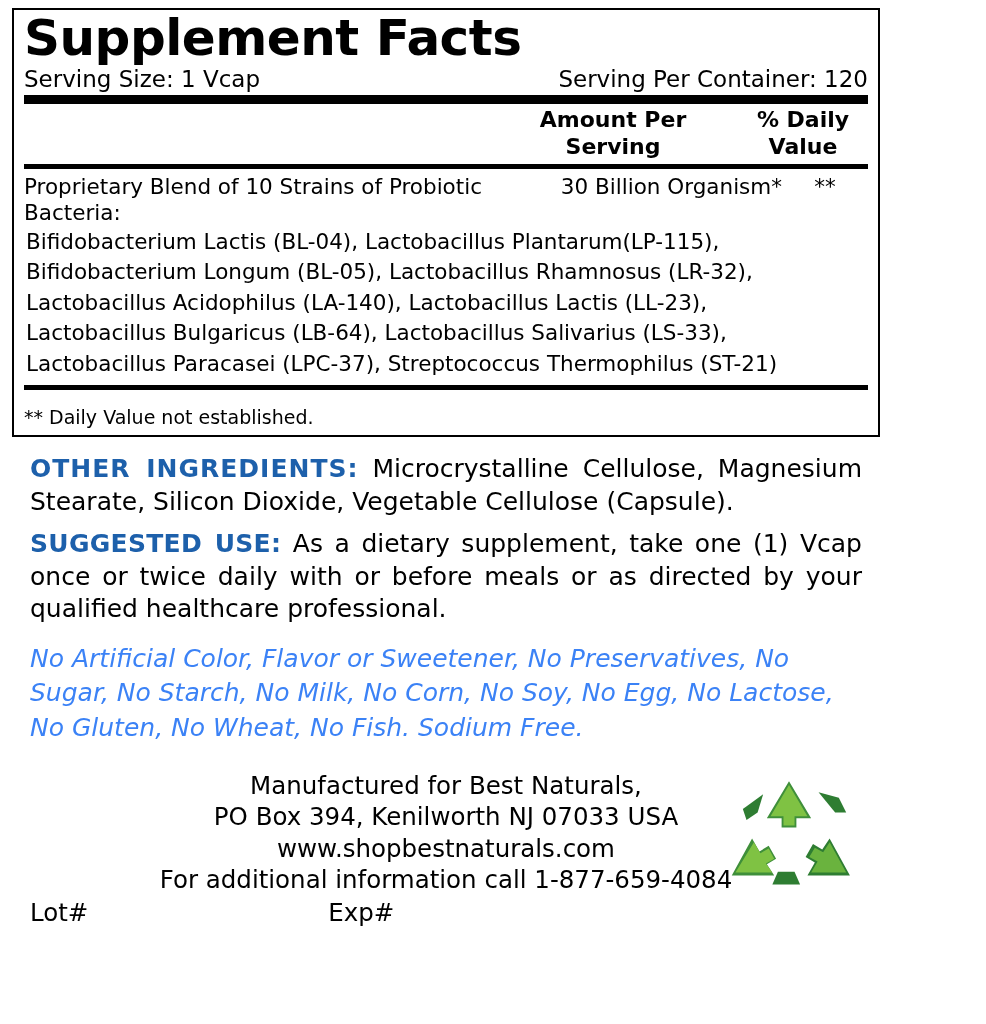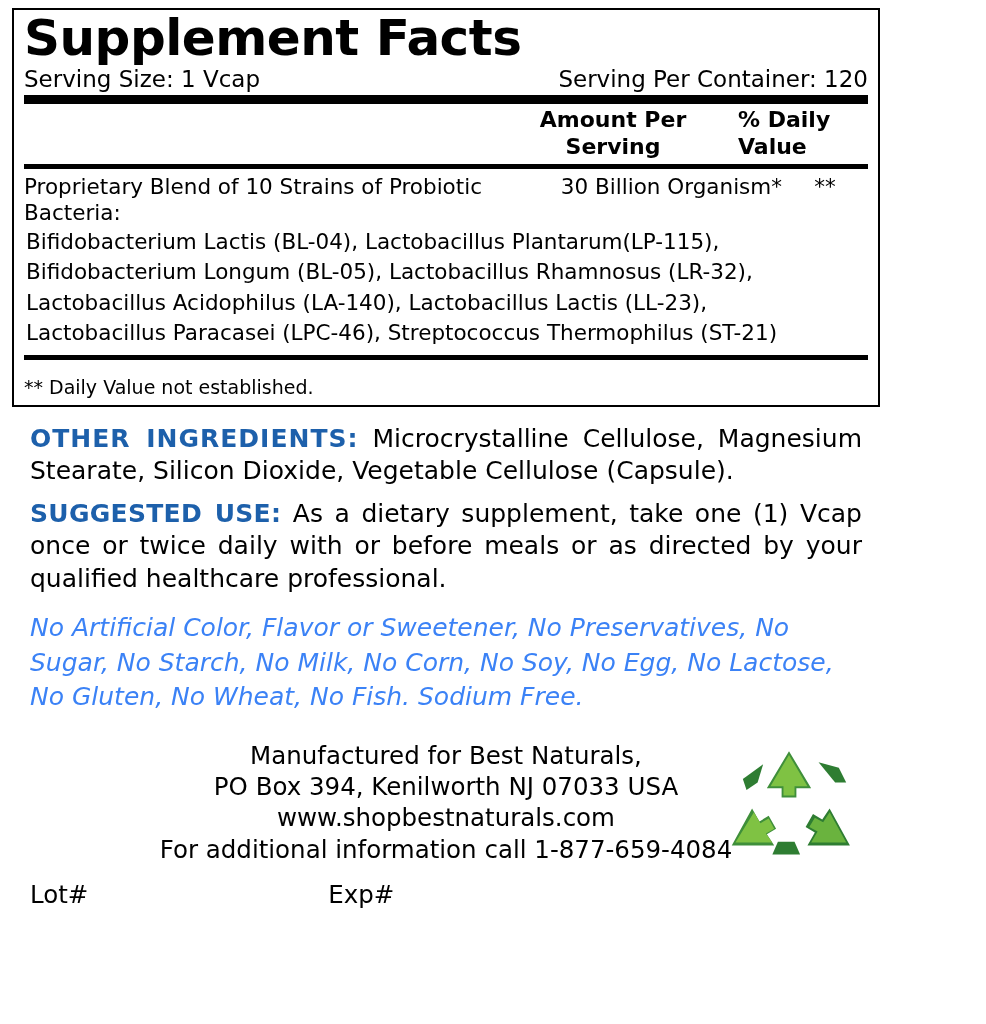--- a/index.html
+++ b/index.html
@@ -61,21 +61,21 @@
     padding: 3px 0 4px 0;
     text-align: right;
     gap: 20px;
   }
   .col-head .amt {
     width: 210px;
     text-align: center;
   }
   .col-head .dv {
     width: 130px;
-    text-align: left;
+    text-align: center;
   }
   .blend-row {
     display: flex;
     align-items: flex-start;
     font-size: 21.5px;
     line-height: 1.22;
     padding-top: 5px;
   }
   .blend-name {
     flex: 1 1 auto;
@@ -133,21 +133,20 @@
     text-align: center;
     font-size: 24.5px;
     line-height: 1.28;
   }
   .footer div { white-space: nowrap; }
   .lot-row {
     display: flex;
     font-size: 24.5px;
     padding: 2px 0 0 18px;
     gap: 240px;
-    margin-top: 12px;
   }
   .recycle {
     position: absolute;
     right: 16px;
     top: 2px;
     width: 150px;
     height: 120px;
   }
 </style>
 </head>
@@ -185,21 +184,22 @@
         <div>Bacteria:</div>
       </div>
       <div class="blend-amt">30 Billion Organism*</div>
       <div class="blend-dv">**</div>
     </div>
 
     <div class="strains">
       <div>Bifidobacterium Lactis (BL-04), Lactobacillus Plantarum(LP-115),</div>
       <div>Bifidobacterium Longum (BL-05), Lactobacillus Rhamnosus (LR-32),</div>
       <div>Lactobacillus Acidophilus (LA-140), Lactobacillus Lactis (LL-23),</div>
-      <div>Lactobacillus Paracasei (LPC-46), Streptococcus Thermophilus (ST-21)</div>
+      <div>Lactobacillus Bulgaricus (LB-64), Lactobacillus Salivarius (LS-33),</div>
+      <div>Lactobacillus Paracasei (LPC-37), Streptococcus Thermophilus (ST-21)</div>
     </div>
 
     <div class="rule-med"></div>
 
     <div class="footnote">** Daily Value not established.</div>
   </div>
 
   <div class="below">
 
     <p class="para first">

